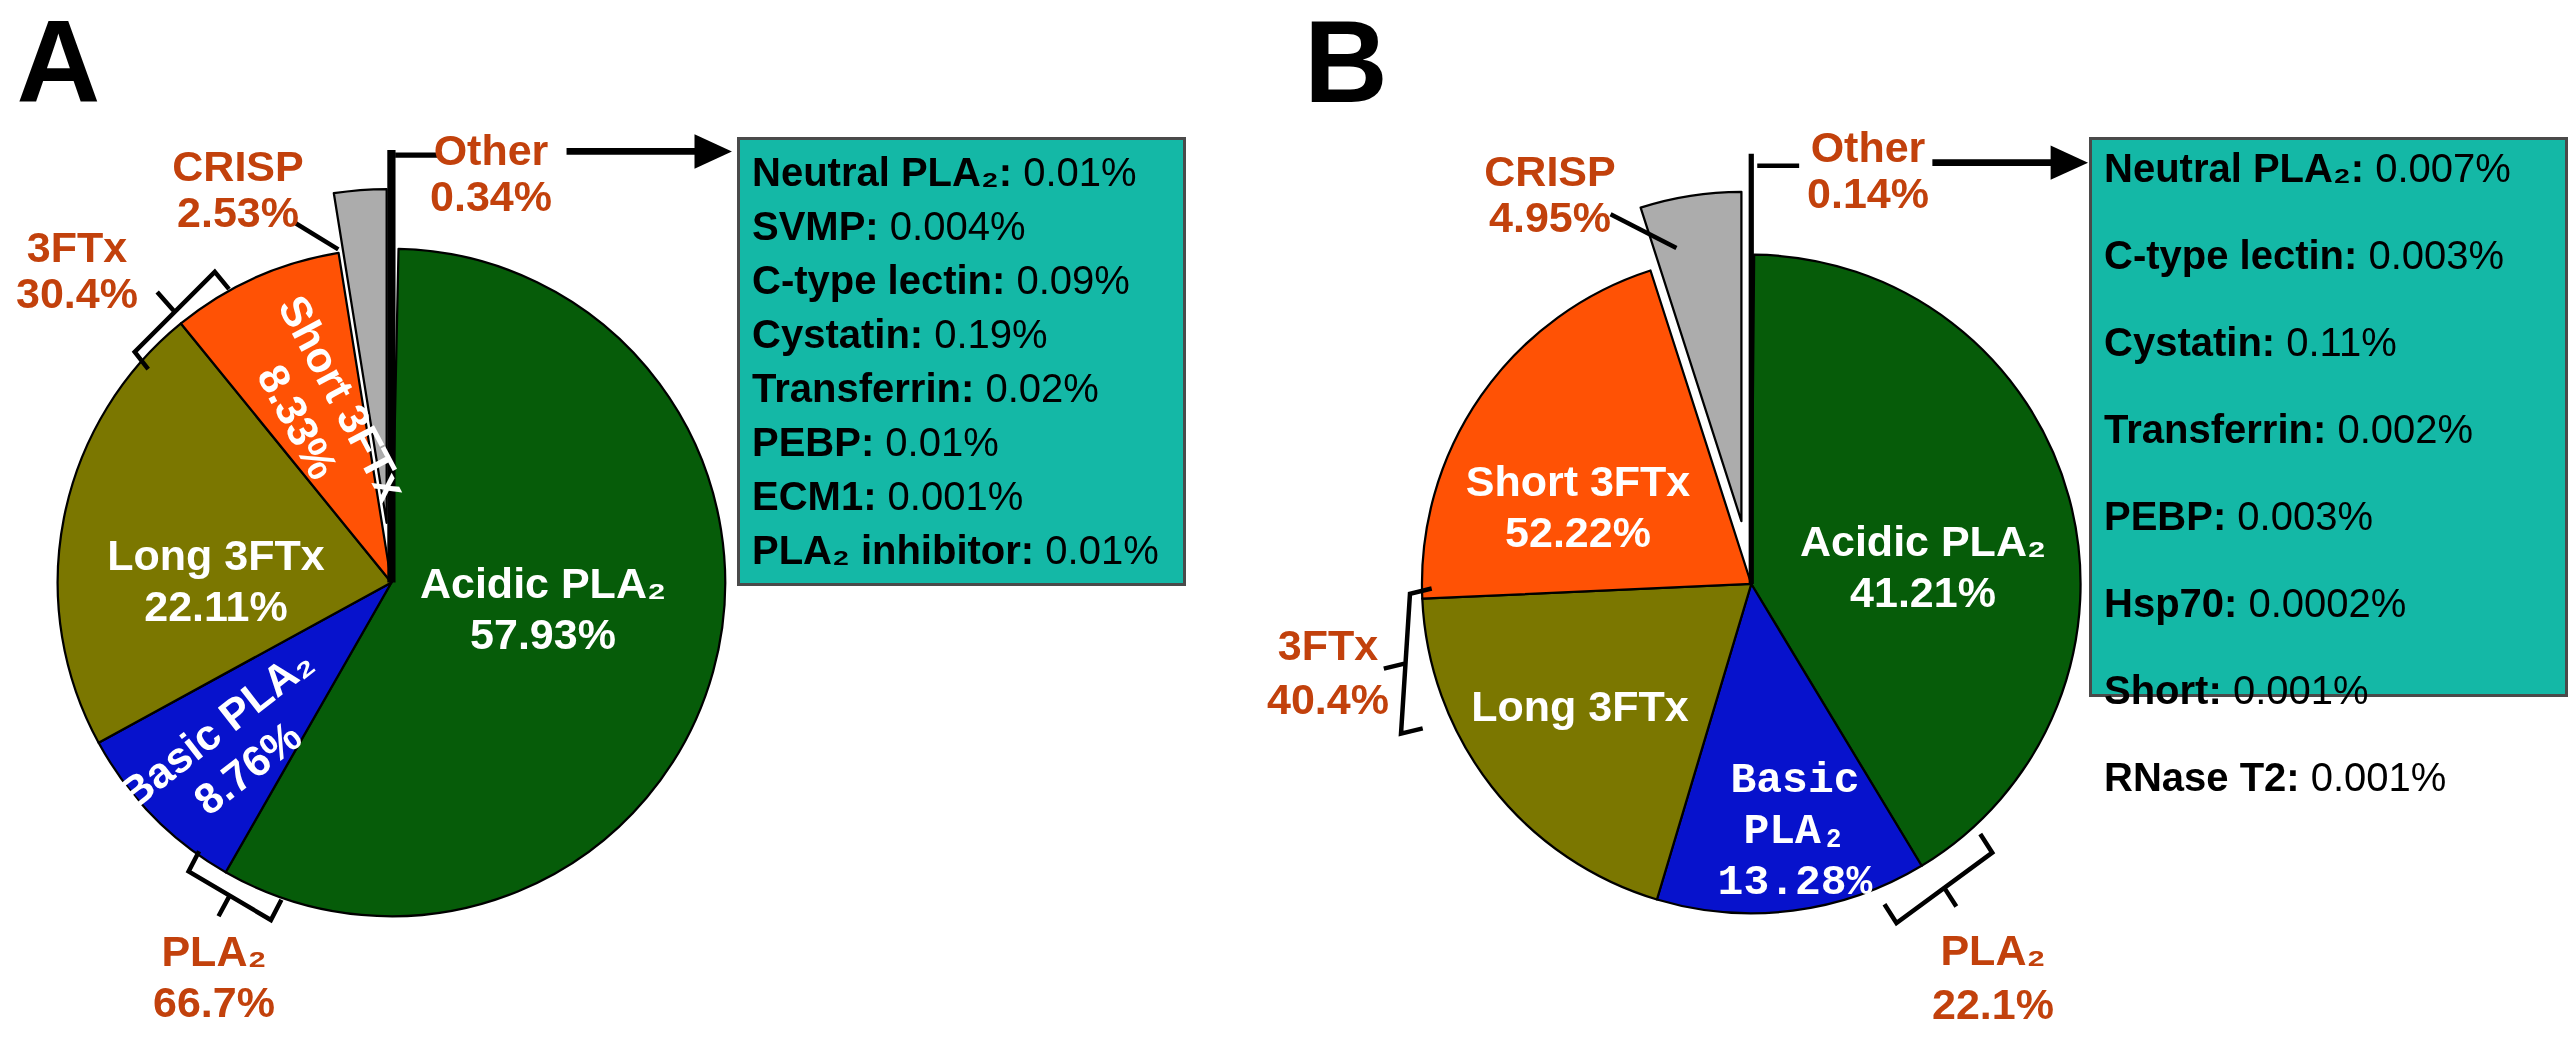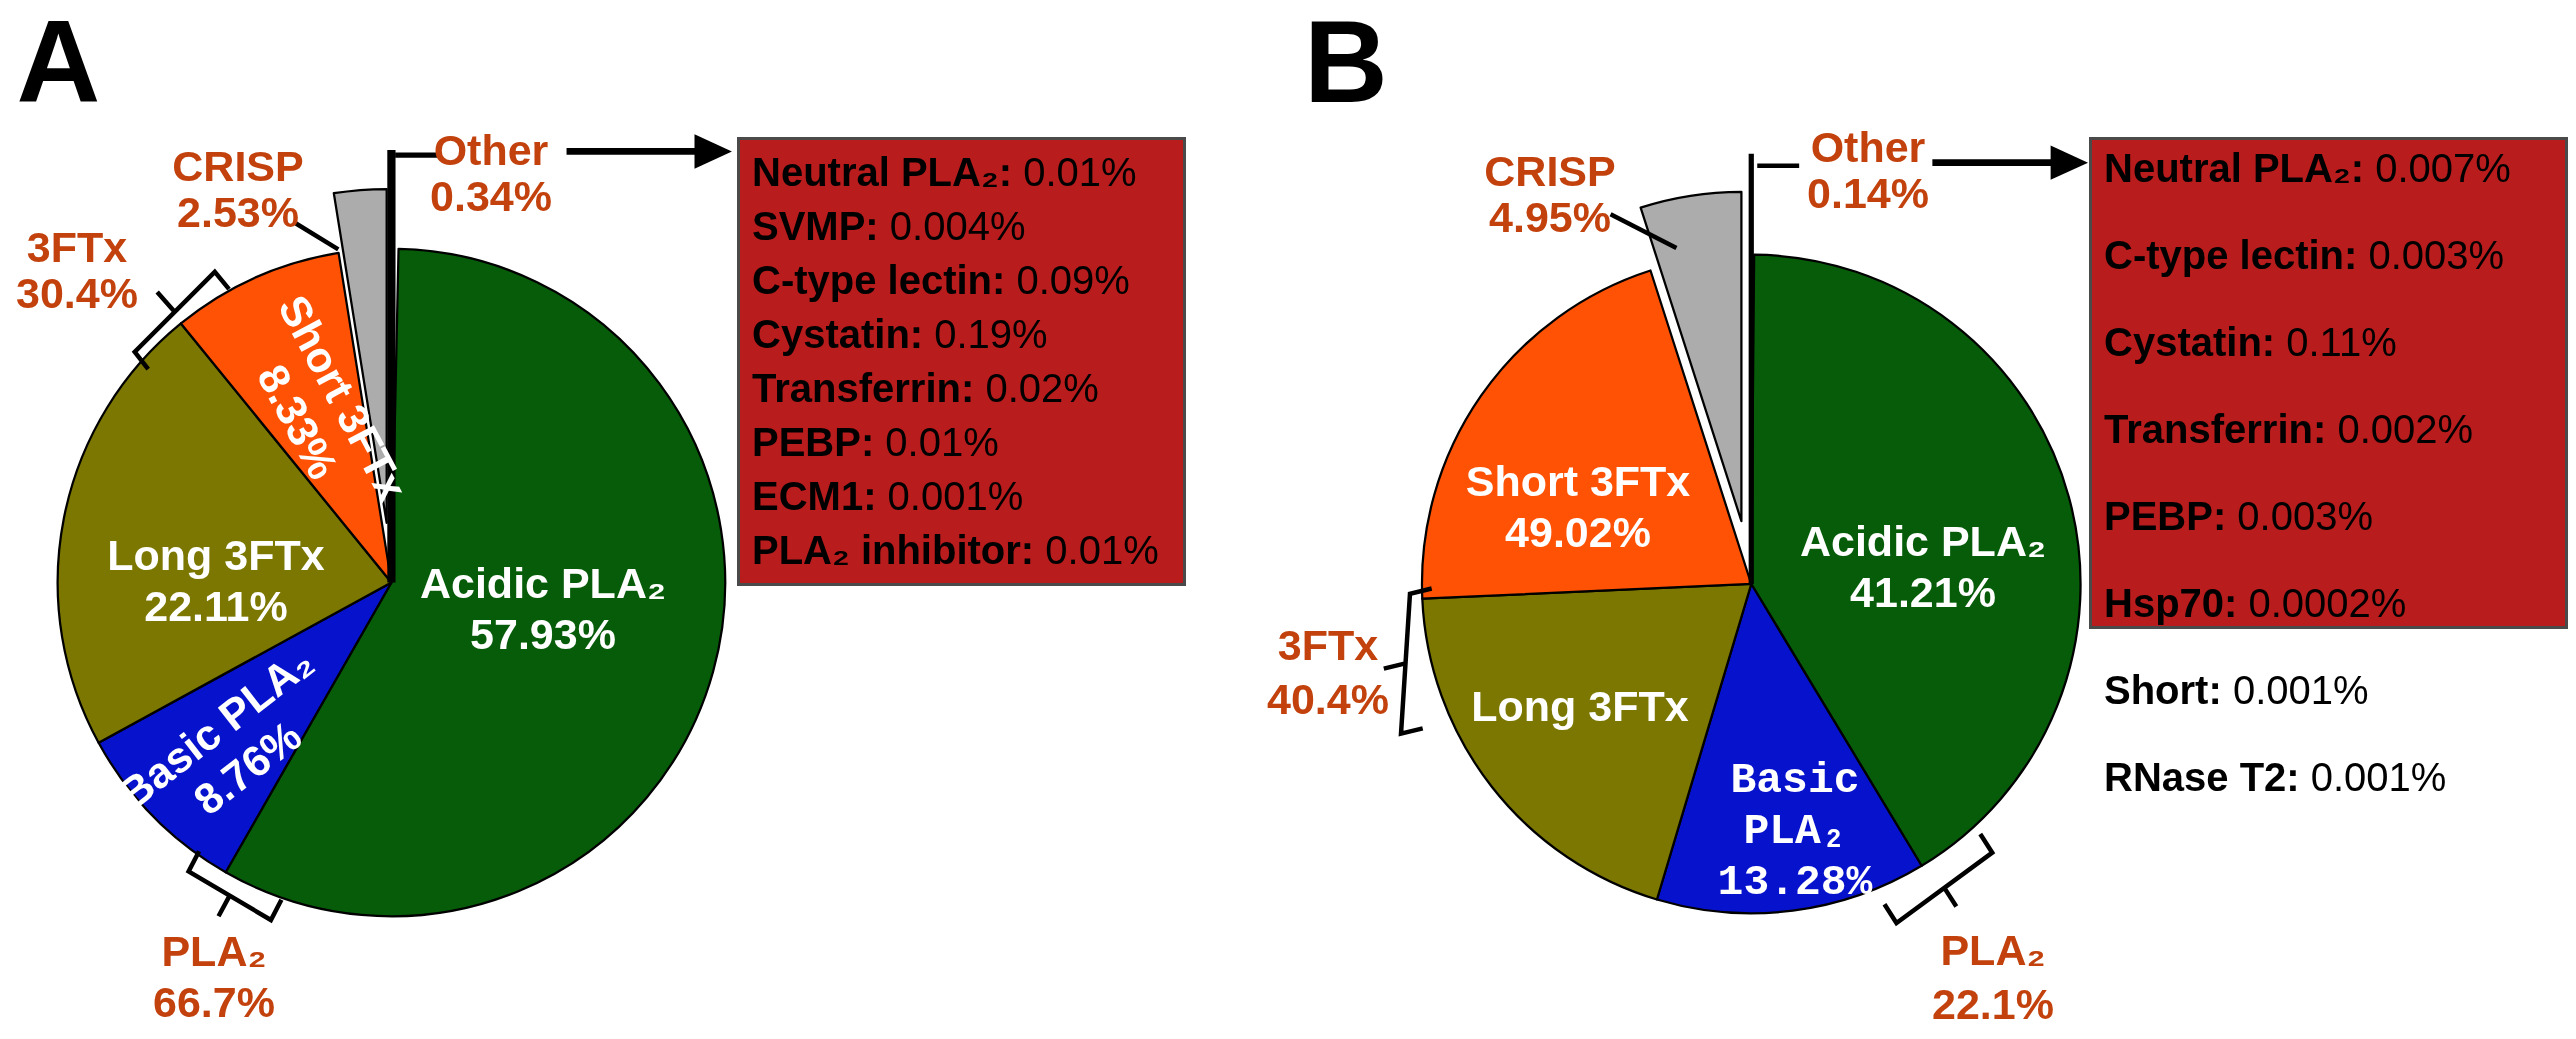--- a/index.html
+++ b/index.html
@@ -10,21 +10,21 @@
   #overlay{position:absolute;left:0;top:0;}
   .lbl{position:absolute;transform:translate(-50%,-50%);text-align:center;
        font-weight:bold;white-space:nowrap;line-height:46px;font-size:43px;color:#c2410c;}
   .white{color:#ffffff;}
   .lh68{line-height:51px;}
   .lh72{line-height:54px;}
   .panel-letter{position:absolute;font-size:116px;font-weight:bold;color:#000;line-height:1;transform:none;text-align:left;}
   .rotA-basic{transform:translate(-50%,-50%) rotate(-38deg);}
   .rotA-short{transform:translate(-50%,-50%) rotate(62deg);}
   .legend-box{
-    position:absolute;background:#b91c1c;border:3px solid #4a4a4a;box-sizing:border-box;
+    position:absolute;background:#14b8a6;border:3px solid #4a4a4a;box-sizing:border-box;
     padding:6px 12px;display:flex;flex-direction:column;justify-content:space-around;
   }
   .legend-row{font-size:40px;color:#000;white-space:nowrap;}
   .legend-row b{font-weight:bold;}
   
   .posA-letter{left:16.5px;top:3.7px;}
   .posB-letter{left:1304px;top:3.7px;}
   .posA-crisp{left:238px;top:189px;}
   .posA-other{left:491px;top:173px;}
   .posA-3ftx{left:77px;top:270px;}
@@ -35,21 +35,21 @@
   .posA-short{left:320px;top:410px;}
   .posB-crisp{left:1550px;top:194px;}
   .posB-other{left:1868px;top:170px;}
   .posB-3ftx{left:1328px;top:672px;}
   .posB-pla2{left:1993px;top:977px;}
   .posB-acidic{left:1923px;top:567px;}
   .posB-short{left:1578px;top:507px;}
   .posB-long{left:1580px;top:706px;}
   .posB-basic{left:1795px;top:831px;font-family:Liberation Mono, monospace;}
   .posA-legend{left:737px;top:137px;width:449px;height:449px;}
-  .posB-legend{left:2089px;top:137px;width:479px;height:492px;gap:42px;}
+  .posB-legend{left:2089px;top:137px;width:479px;height:560px;gap:42px;}
 </style>
 </head>
 <body>
 
 <div id="stage">
 
   <svg id="overlay" width="2576" height="1040" viewBox="0 0 3442 1389">
 
     <g id="pie-0">
         <path d="M 523 778 L 532.5270975135014 332.1017667528069 A 446 446 0 1 1 301.53877515079364 1165.131664796732 Z" fill="#065C09" stroke="#000" stroke-width="3" stroke-linejoin="round"></path>
@@ -136,21 +136,21 @@
     <div>PLA₂</div>
     <div>22.1%</div>
   </div>
 
   <div class="lbl white lh68 posB-acidic">
     <div>Acidic PLA₂</div>
     <div>41.21%</div>
   </div>
   <div class="lbl white lh68 posB-short">
     <div>Short 3FTx</div>
-    <div>49.02%</div>
+    <div>52.22%</div>
   </div>
   <div class="lbl white lh68 posB-long">
     <div>Long 3FTx</div>
   </div>
   <div class="lbl white lh68 posB-basic">
     <div id="basic-b-l1">Basic</div>
     <div id="basic-b-l2">PLA₂</div>
     <div>13.28%</div>
   </div>
 

